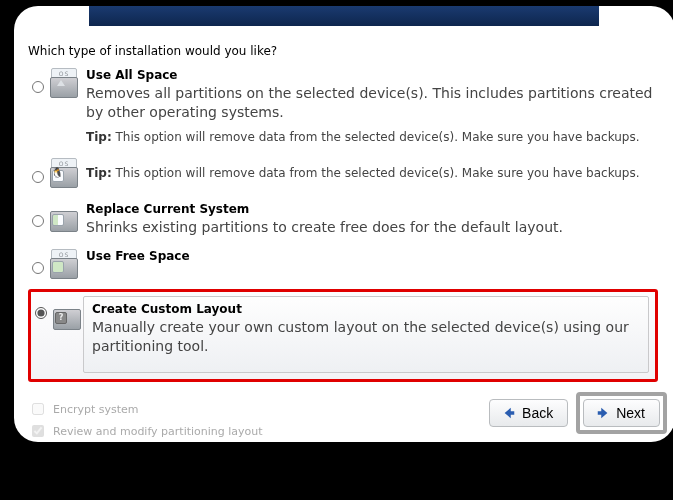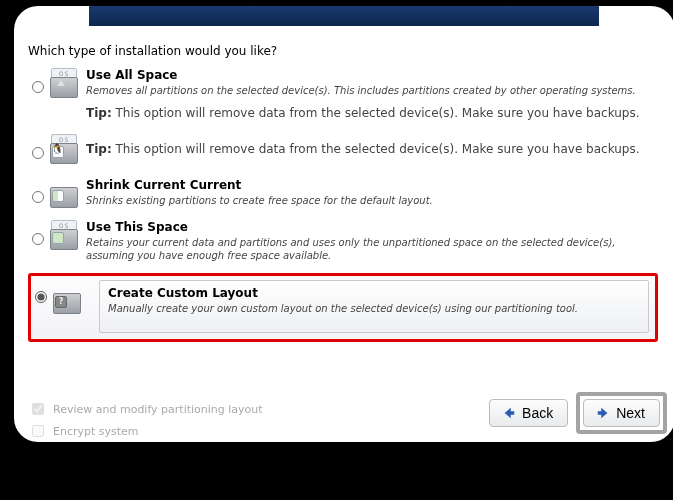--- a/index.html
+++ b/index.html
@@ -64,24 +64,23 @@
     padding-left: 6px;
     padding-top: 2px;
   }
   .opt-title {
     font-size: 12px;
     font-weight: bold;
     color: #000;
     margin-bottom: 2px;
   }
   .opt-desc {
-    font-size: 10px;
+    font-size: 14px;
     color: #444;
     line-height: 1.35;
-    font-style: italic;
   }
   .opt-tip {
     font-size: 12px;
     color: #444;
     margin-top: 8px;
   }
   .opt-tip b { color:#333; }
   .highlight-row {
     border: 3px solid #e00000;
     border-radius: 3px;
@@ -91,21 +90,20 @@
     background: linear-gradient(#fdfdfe, #f3f3f6);
     box-sizing: border-box;
     margin-top: 2px;
   }
   .highlight-row .radio-col { padding-top: 8px; }
   .highlight-row .txt-col {
     border: 1px solid #c9c9cb;
     border-radius: 2px;
     background: linear-gradient(#fefefe, #eef0f3);
     padding: 5px 8px 17px 8px;
-    margin-left: 16px;
   }
   .highlight-row .icon-col { padding-top: 4px; }
 
   input[type="radio"] {
     width: 12px;
     height: 12px;
     accent-color: #555;
   }
   input[type="checkbox"] {
     width: 12px;
@@ -275,40 +273,39 @@
           <input type="radio" name="inst" style="">
         </div>
       <div class="icon-col">
         <div class="disk-icon">
 
           <div class="mon"></div>
           <div class="overlay half"></div>
         </div>
       </div>
       <div class="txt-col">
-        <div class="opt-title">Shrink Current Current</div>
-        <div class="opt-desc">Shrinks existing partitions to create free space for the default layout.</div>
+        <div class="opt-title">Replace Current System</div>
+        <div class="opt-desc">Shrinks existing partitions to create free does for the default layout.</div>
       </div>
     </div>
     <div class="spacer6"></div>
 
     <div class="opt-row">
       <div class="radio-col">
           <input type="radio" name="inst" style="">
         </div>
       <div class="icon-col">
         <div class="disk-icon">
           <div class="os">OS</div>
           <div class="mon"></div>
           <div class="overlay free"></div>
         </div>
       </div>
       <div class="txt-col">
-        <div class="opt-title">Use This Space</div>
-        <div class="opt-desc">Retains your current data and partitions and uses only the unpartitioned space on the selected device(s), assuming you have enough free space available.</div>
+        <div class="opt-title">Use Free Space</div>
       </div>
     </div>
     <div class="spacer6"></div>
 
     <div class="opt-row highlight-row">
       <div class="radio-col">
           <input type="radio" name="inst" checked="" style="">
         </div>
       <div class="icon-col">
         <div class="disk-icon">
@@ -319,27 +316,27 @@
       </div>
       <div class="txt-col">
         <div class="opt-title">Create Custom Layout</div>
         <div class="opt-desc">Manually create your own custom layout on the selected device(s) using our partitioning tool.</div>
       </div>
     </div>
 
   </div>
 
   <div class="checks">
+    <label>
+      <input type="checkbox" disabled="" style="">
+      <span>Encrypt system</span>
+    </label>
     <label>
       <input type="checkbox" checked="" disabled="" style="">
       <span>Review and modify partitioning layout</span>
-    </label>
-    <label>
-      <input type="checkbox" disabled="" style="">
-      <span>Encrypt system</span>
     </label>
   </div>
 
   <div class="btn-bar">
     <button class="btn">
       <svg viewBox="0 0 16 16">
           <path fill="#2a5db0" d="M10 2 L3 8 L10 14 L10 10 L14 10 L14 6 L10 6 Z"></path>
         </svg>
       <span>Back</span>
     </button>

